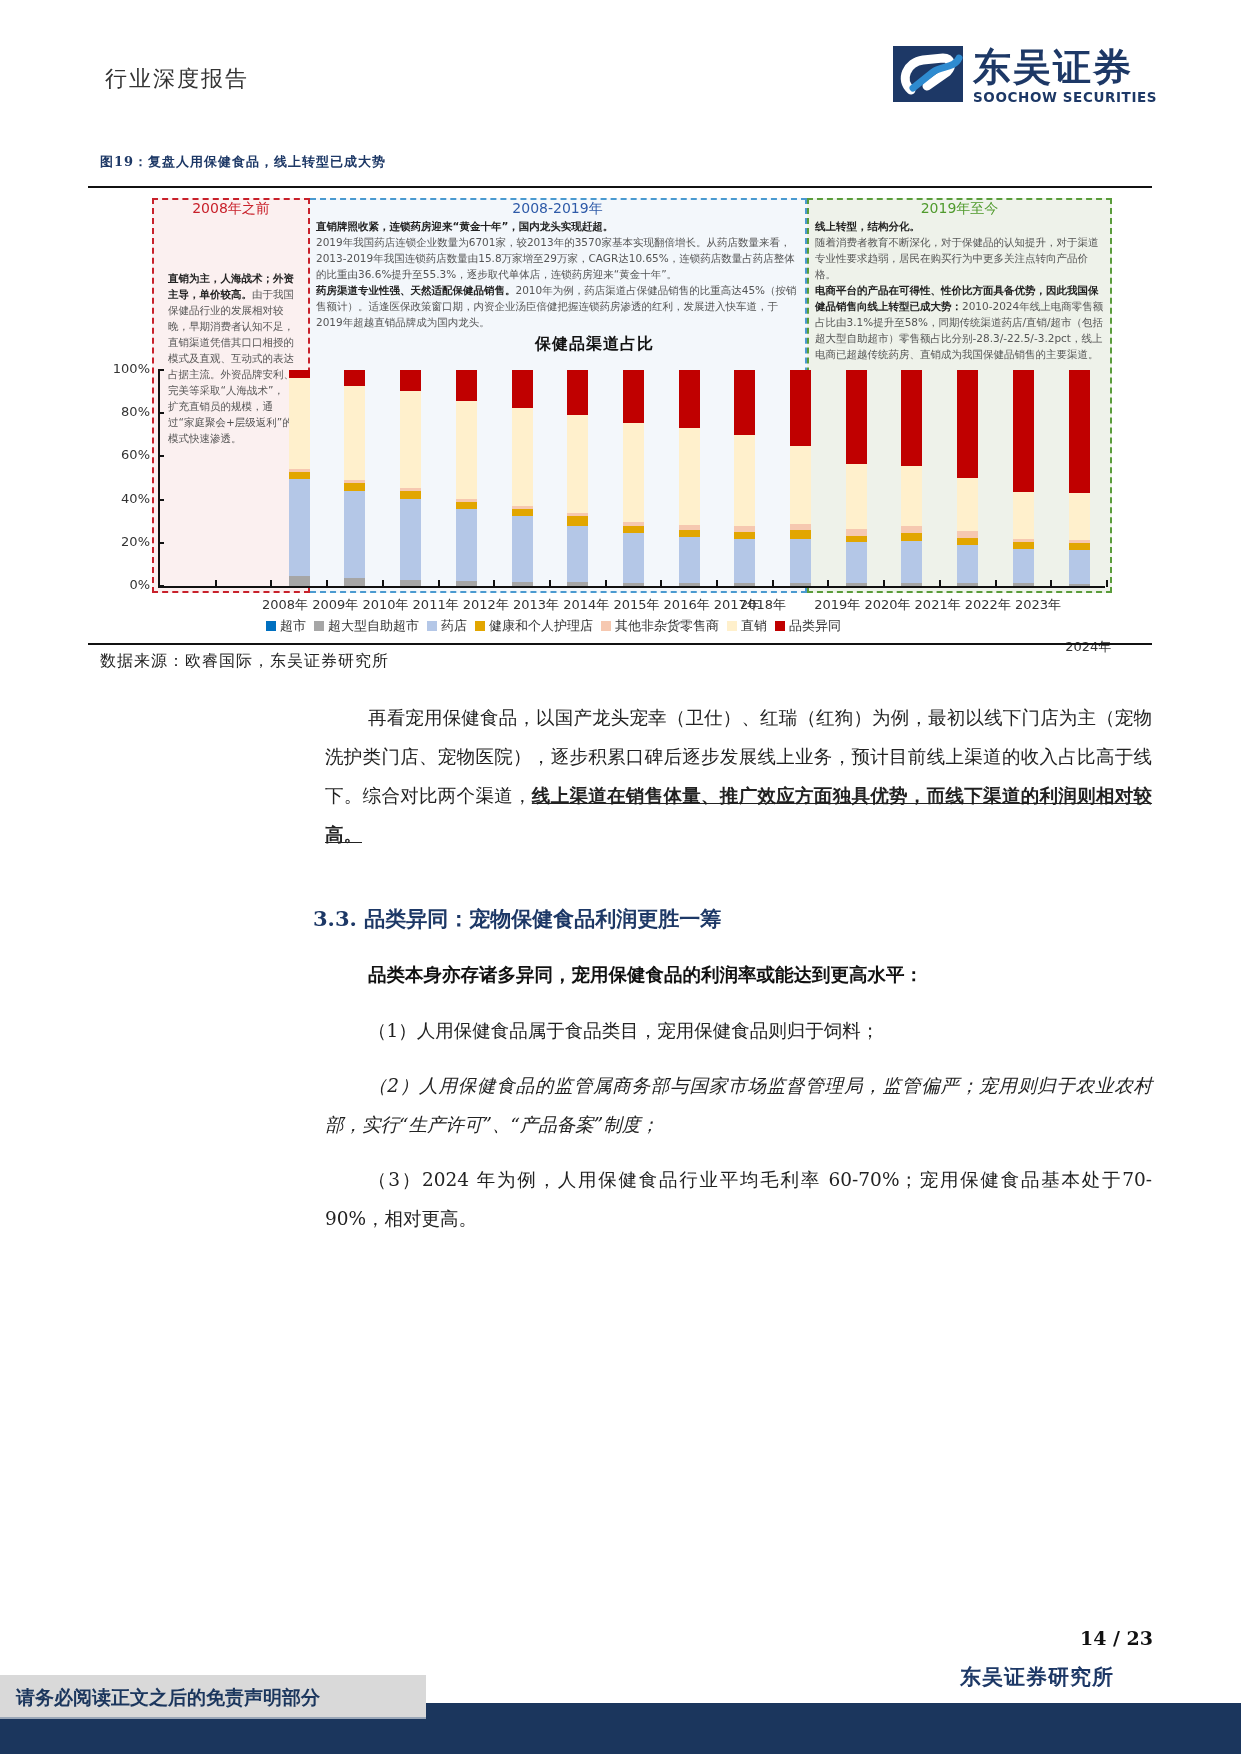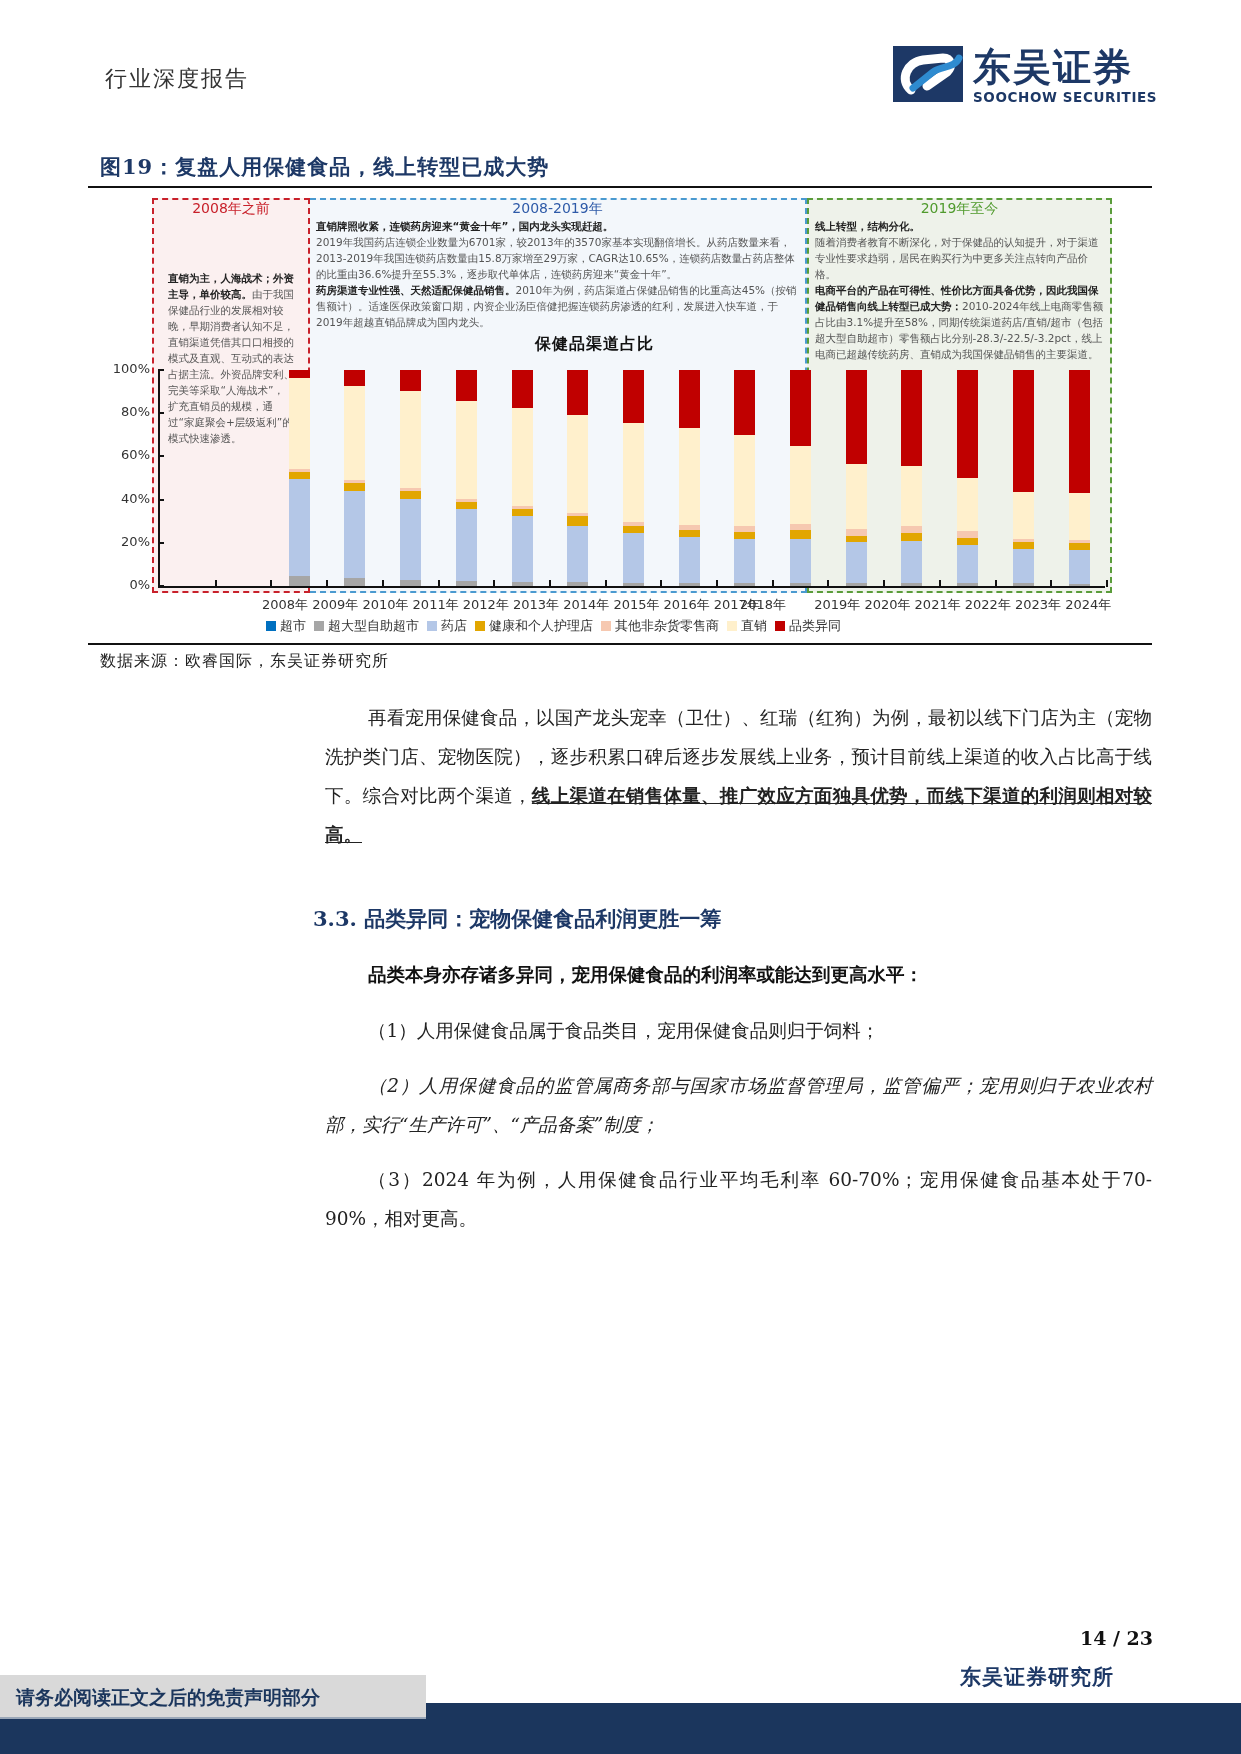--- a/index.html
+++ b/index.html
@@ -5,21 +5,21 @@
   * { box-sizing: border-box; margin: 0; padding: 0; }
   body { width: 1241px; height: 1754px; background: #ffffff; position: relative; overflow: hidden;
          font-family: "DejaVu Serif", "Liberation Serif", serif; color: #1a1a1a; }
   .abs { position: absolute; }
   .hdr-title { left: 105px; top: 64px; font-size: 22px; color: #333; letter-spacing: 2px; font-family: "DejaVu Serif", serif; }
   .logo { left: 893px; top: 46px; width: 260px; height: 62px; }
   .logo-mark { position: absolute; left: 0; top: 0; width: 70px; height: 56px; }
   .logo-cn { position: absolute; left: 80px; top: -4px; font-size: 38px; color: #1d3866; font-family: "DejaVu Sans", sans-serif; font-weight: bold; letter-spacing: 2px; }
   .logo-en { position: absolute; left: 80px; top: 43px; font-size: 13.5px; color: #1d3866; font-family: "DejaVu Sans", sans-serif; font-weight: bold; letter-spacing: 0.6px; white-space: nowrap; }
 
-  .fig-title { left: 100px; top: 153px; font-size: 21px; font-weight: bold; color: #1d3866; letter-spacing: 1px; }
+  .fig-title { left: 100px; top: 153px; font-size: 13px; font-weight: bold; color: #1d3866; letter-spacing: 1px; }
   .rule { left: 88px; width: 1064px; height: 2px; background: #111; }
 
   
   .panel { top: 198px; height: 395px; border: 2px dashed; }
   .p-red { left: 152px; width: 158px; border-color: #c8202a; background: #fbf0f0; }
   .p-blue { left: 310px; width: 497px; border-color: #4a9ad0; background: #f3f7fb; border-left: none; }
   .p-green { left: 807px; width: 305px; border-color: #5a9c3a; background: #eef2ea; }
   .p-head { position: absolute; left: 0; right: 0; top: 0; text-align: center; font-size: 14px; font-family: "DejaVu Sans", sans-serif; }
   .p-text { position: absolute; font-size: 10.5px; line-height: 16px; color: #555; font-family: "DejaVu Sans", sans-serif; }
   .p-text b { color: #222; margin-top: 16px; }
@@ -260,21 +260,21 @@
     <div class="abs xlab" style="left: 563.2px;">2014年</div>
     <div class="abs xlab" style="left: 613.4px;">2015年</div>
     <div class="abs xlab" style="left: 663.6px;">2016年</div>
     <div class="abs xlab" style="left: 713.8px;">2017年</div>
     <div class="abs xlab" style="left: 740px;">2018年</div>
     <div class="abs xlab" style="left: 814.2px;">2019年</div>
     <div class="abs xlab" style="left: 864.4px;">2020年</div>
     <div class="abs xlab" style="left: 914.6px;">2021年</div>
     <div class="abs xlab" style="left: 964.8px;">2022年</div>
     <div class="abs xlab" style="left: 1015px;">2023年</div>
-    <div class="abs xlab" style="left: 1065.2px;">2024年</div>
+    <div class="abs xlab" style="left: 1065.2px; margin-top: 42px;">2024年</div>
   </div>
 
 <div class="abs legend" id="legend">
     <span class="lg-item">
       <span class="sw" style="background: rgb(0, 112, 192);"></span>
       <span>超市</span>
     </span>
     <span class="lg-item">
       <span class="sw" style="background: rgb(166, 166, 166);"></span>
       <span>超大型自助超市</span>

